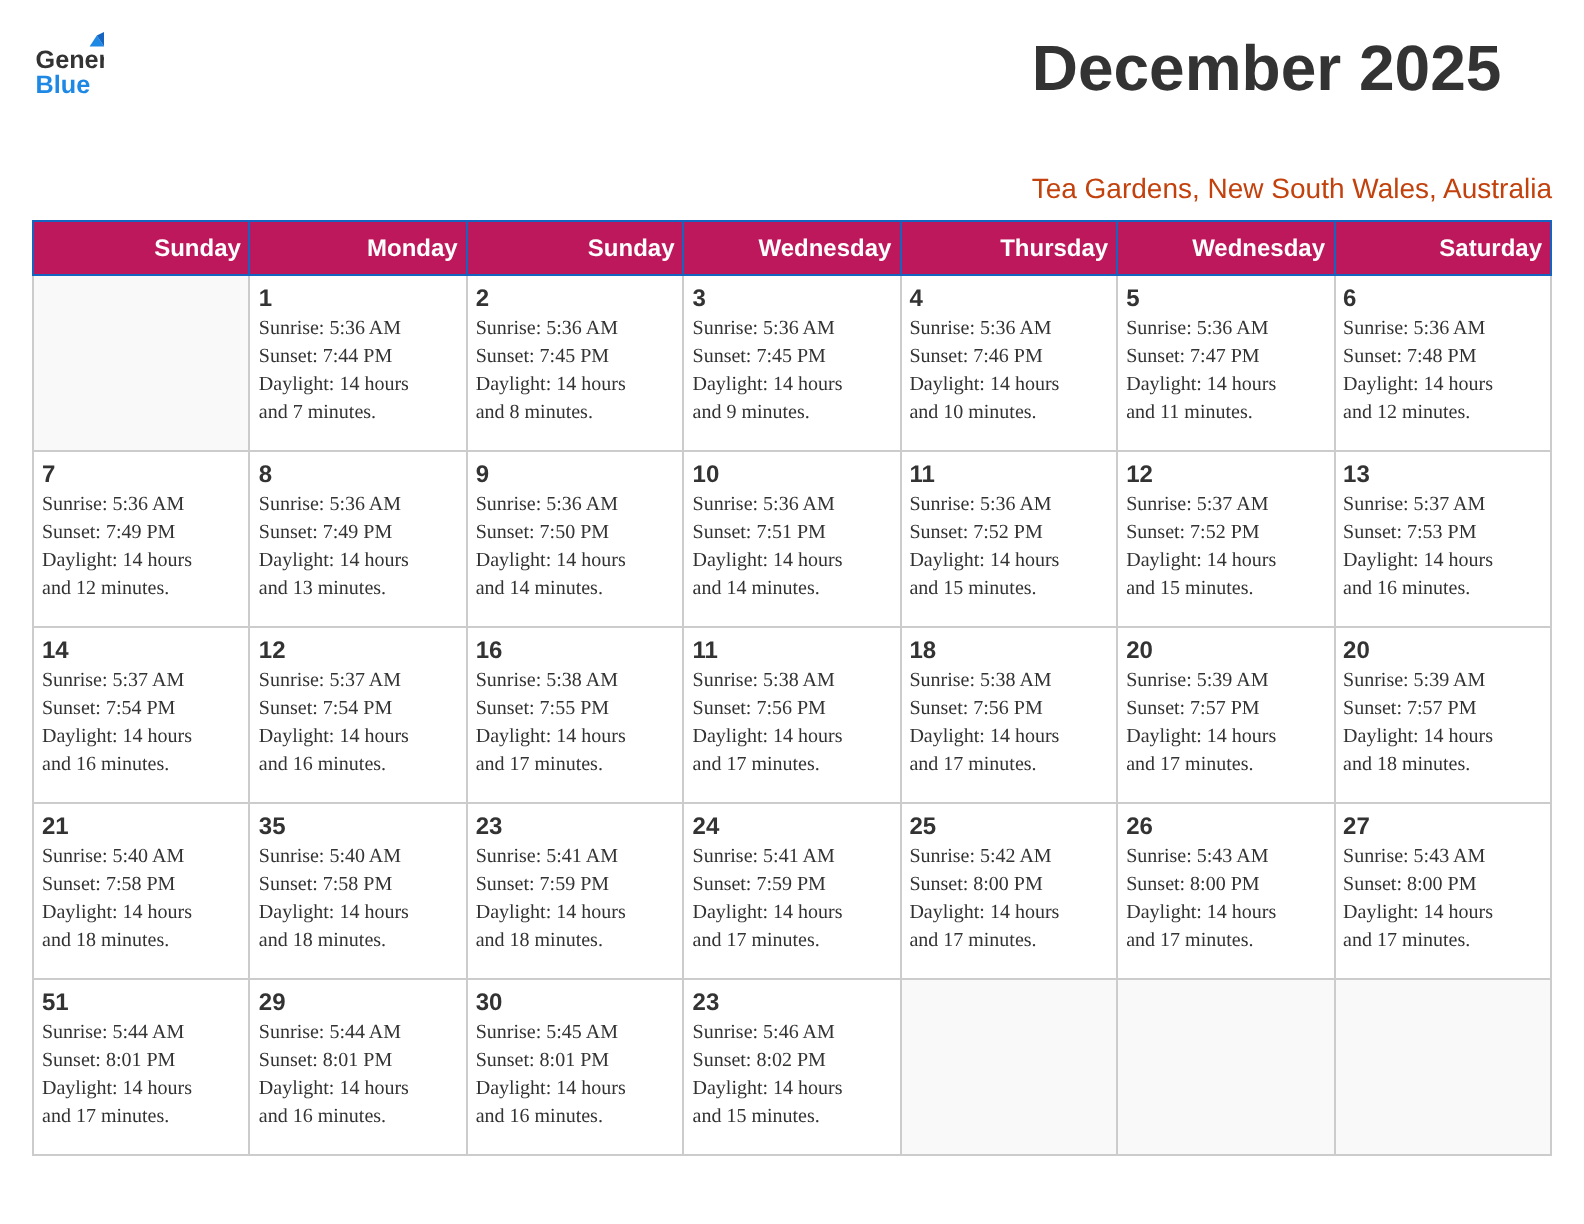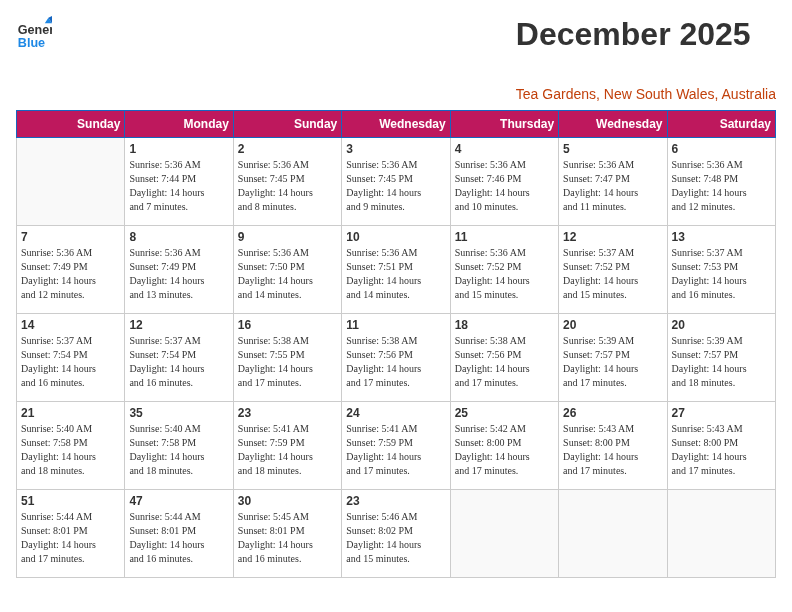--- a/index.html
+++ b/index.html
@@ -220,21 +220,21 @@
           <div class="day-number">27</div>
           <div class="day-info">Sunrise: 5:43 AM<br>Sunset: 8:00 PM<br>Daylight: 14 hours<br>and 17 minutes.</div>
         </td>
       </tr>
       <tr>
         <td>
           <div class="day-number">51</div>
           <div class="day-info">Sunrise: 5:44 AM<br>Sunset: 8:01 PM<br>Daylight: 14 hours<br>and 17 minutes.</div>
         </td>
         <td>
-          <div class="day-number">47</div>
+          <div class="day-number">29</div>
           <div class="day-info">Sunrise: 5:44 AM<br>Sunset: 8:01 PM<br>Daylight: 14 hours<br>and 16 minutes.</div>
         </td>
         <td>
           <div class="day-number">30</div>
           <div class="day-info">Sunrise: 5:45 AM<br>Sunset: 8:01 PM<br>Daylight: 14 hours<br>and 16 minutes.</div>
         </td>
         <td>
           <div class="day-number">23</div>
           <div class="day-info">Sunrise: 5:46 AM<br>Sunset: 8:02 PM<br>Daylight: 14 hours<br>and 15 minutes.</div>
         </td>

